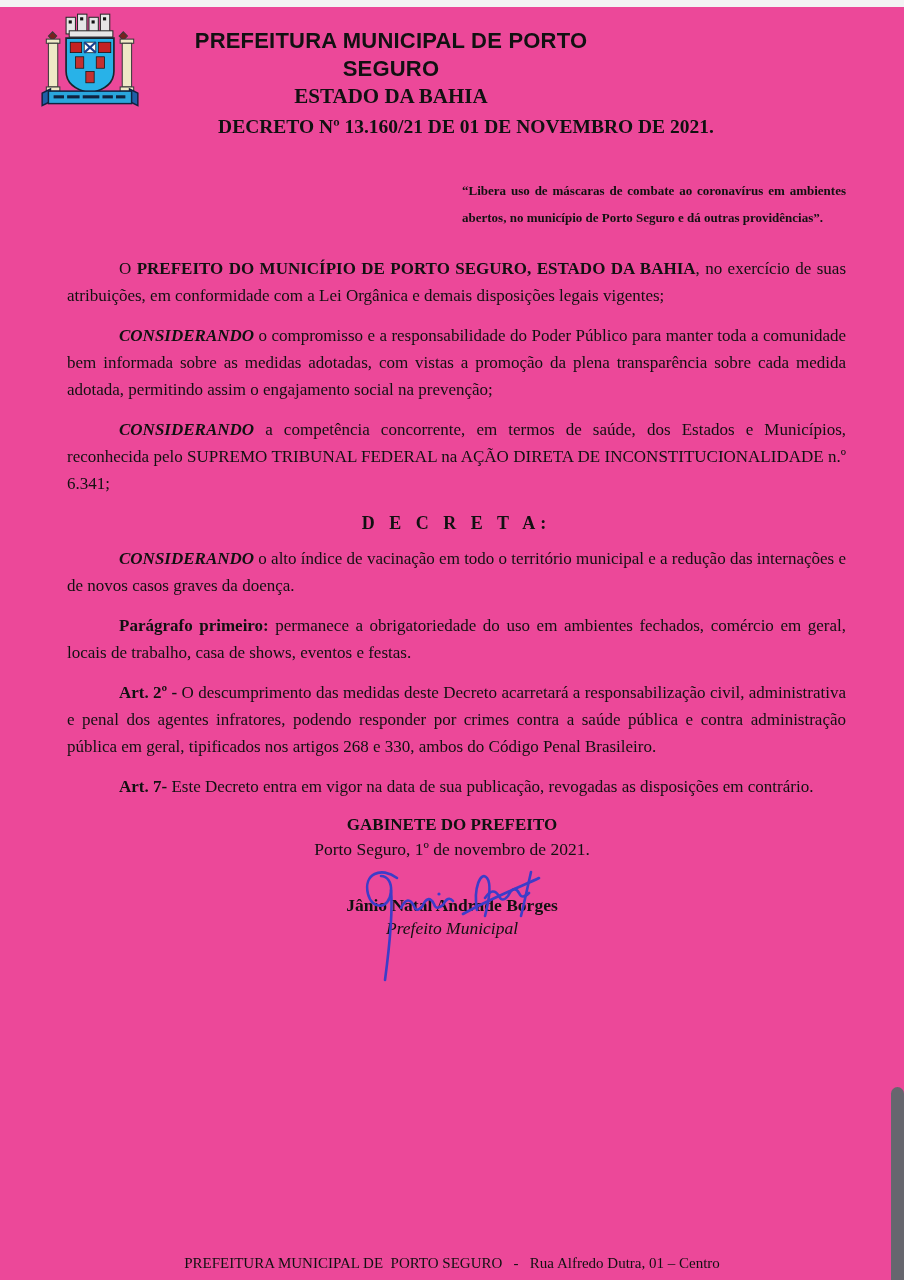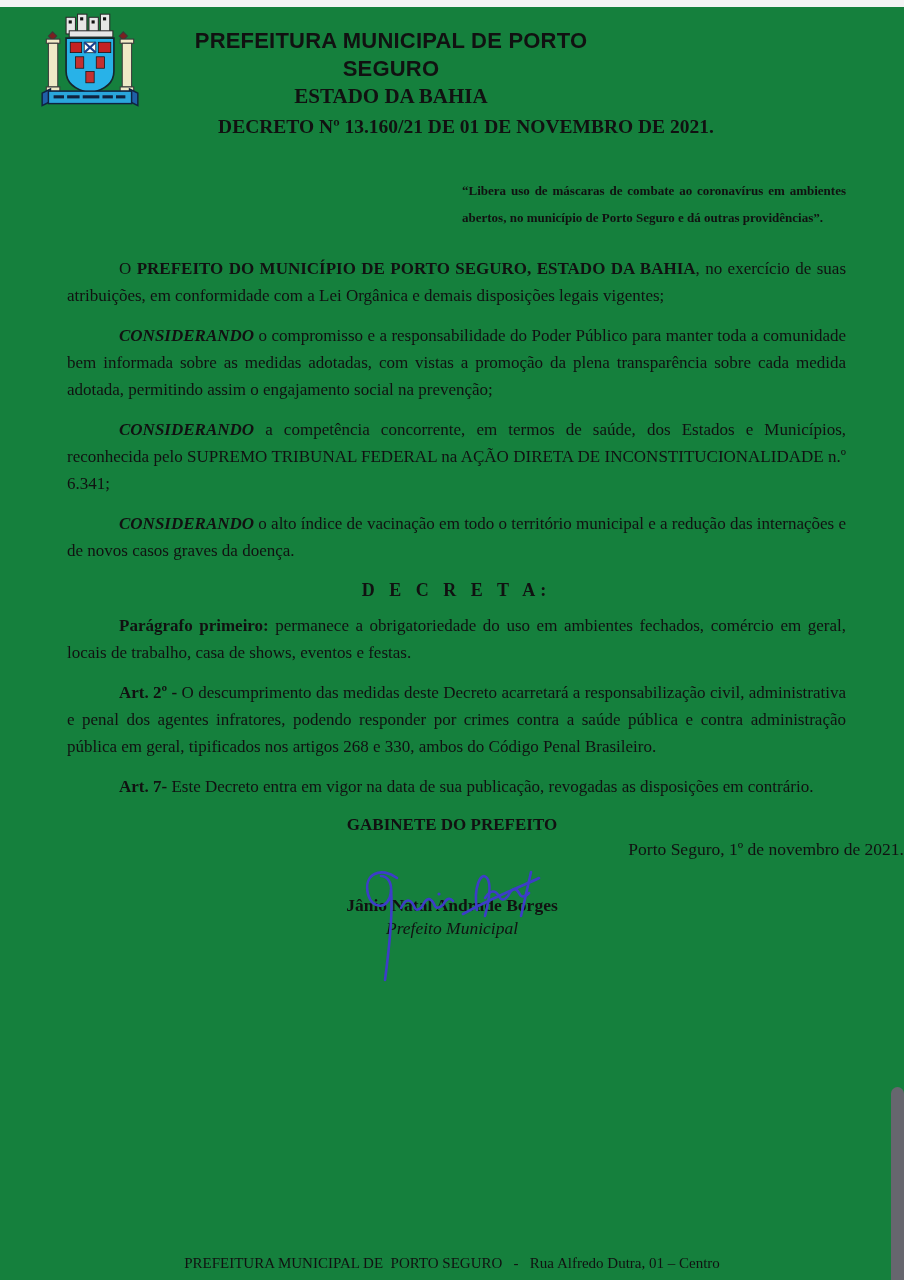--- a/index.html
+++ b/index.html
@@ -1,21 +1,21 @@
 <!DOCTYPE html>
 <html><head>
 <meta charset="utf-8">
 <style>
   html,body{margin:0;padding:0;}
   body{
     width:904px;height:1280px;overflow:hidden;background:#ffffff;position:relative;
     font-family:"Liberation Serif", serif;color:#111;
   }
   .top-strip{position:absolute;top:0;left:0;width:904px;height:7px;background:#f3f3f4;}
-  .page{position:absolute;top:7px;left:0;width:904px;height:1273px;background:#15803d;}
+  .page{position:absolute;top:7px;left:0;width:904px;height:1273px;background:#ec4899;}
 
   
   .doc-header{position:relative;padding-top:20px;min-height:120px;}
   .coat{position:absolute;left:38px;top:3px;width:104px;height:104px;}
   .titles{margin-left:148px;width:486px;text-align:center;}
   .org-name{font-family:"Liberation Sans",sans-serif;font-weight:bold;font-size:22px;letter-spacing:.2px;line-height:28px;}
   .state-name{font-weight:bold;font-size:21px;line-height:27px;}
   .decree-title{width:904px;text-align:center;font-weight:bold;font-size:19.5px;margin-top:6px;margin-left:14px;}
 
   
@@ -27,21 +27,21 @@
   
   .body-text{padding:0 58px 0 67px;margin-top:24px;}
   .para{margin:0 0 13px 0;font-size:17px;line-height:27px;text-align:justify;text-indent:52px;}
   .para .lead-bold{font-weight:bold;}
   .para .lead-bi{font-weight:bold;font-style:italic;}
   .decreta{text-align:center;font-weight:bold;font-size:18px;letter-spacing:5px;text-indent:0;margin:6px 0 8px 0;}
 
   
   .closing{text-align:center;position:relative;}
   .cabinet{font-weight:bold;font-size:17px;line-height:24px;}
-  .date-line{font-size:17.5px;line-height:25px;text-align:right;}
+  .date-line{font-size:17.5px;line-height:25px;}
   .sig-wrap{position:relative;height:96px;}
   .signature-svg{position:absolute;left:335px;top:-30px;width:250px;height:120px;pointer-events:none;}
   .signer-name{font-weight:bold;font-size:17.5px;line-height:23px;margin-top:32px;}
   .signer-title{font-style:italic;font-size:17.5px;line-height:23px;}
 
   
   .doc-footer{position:absolute;top:1199px;left:0;width:904px;text-align:center;font-size:15px;line-height:23px;white-space:pre-wrap;}
 
   
   .scrollbar-thumb{position:absolute;right:0;top:1087px;width:13px;height:193px;background:#66666e;border-radius:7px 7px 0 0;}
@@ -116,23 +116,23 @@
 
   <div class="body-text">
 
     <p class="para"><span>O </span><span class="lead-bold">PREFEITO DO MUNICÍPIO DE PORTO SEGURO, ESTADO DA BAHIA</span><span>, no exercício de suas atribuições, em conformidade com a Lei Orgânica e demais disposições legais vigentes;</span></p>
 
 
     <p class="para"><span class="lead-bi">CONSIDERANDO</span><span> o compromisso e a responsabilidade do Poder Público para manter toda a comunidade bem informada sobre as medidas adotadas, com vistas a promoção da plena transparência sobre cada medida adotada, permitindo assim o engajamento social na prevenção;</span></p>
 
     <p class="para"><span class="lead-bi">CONSIDERANDO</span><span> a competência concorrente, em termos de saúde, dos Estados e Municípios, reconhecida pelo SUPREMO TRIBUNAL FEDERAL na AÇÃO DIRETA DE INCONSTITUCIONALIDADE n.º 6.341;</span></p>
 
+    <p class="para decreta">D E C R E T A:</p>
+
     <p class="para"><span class="lead-bi">CONSIDERANDO</span><span> o alto índice de vacinação em todo o território municipal e a redução das internações e de novos casos graves da doença.</span></p>
-
-    <p class="para decreta">D E C R E T A:</p>
 
 
     <p class="para"><span class="lead-bold">Parágrafo primeiro:</span><span> permanece a obrigatoriedade do uso em ambientes fechados, comércio em geral,  locais de trabalho, casa de shows, eventos e festas.</span></p>
 
     <p class="para"><span class="lead-bold">Art. 2º -</span><span> O descumprimento das medidas deste Decreto acarretará a responsabilização civil, administrativa e penal dos agentes infratores, podendo responder por crimes contra a saúde pública e contra administração pública em geral, tipificados nos artigos 268 e 330, ambos do Código Penal Brasileiro.</span></p>
 
 
     <p class="para"><span class="lead-bold">Art. 7-</span><span> Este Decreto entra em vigor na data de sua publicação, revogadas as disposições em contrário.</span></p>
 
   </div>

